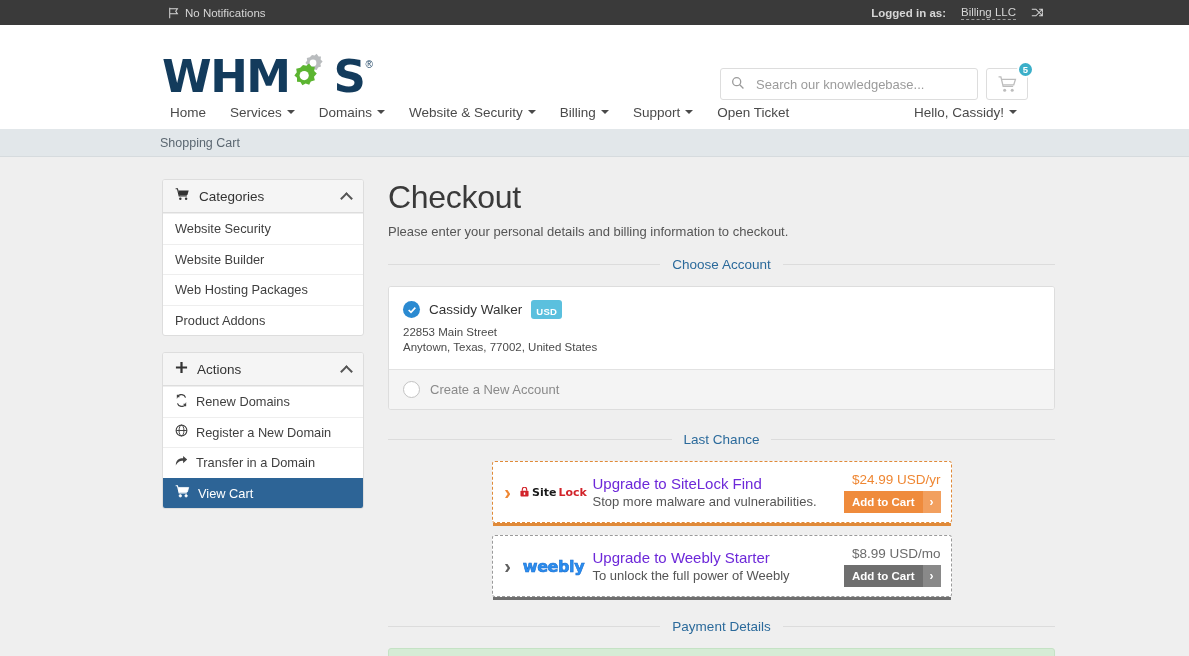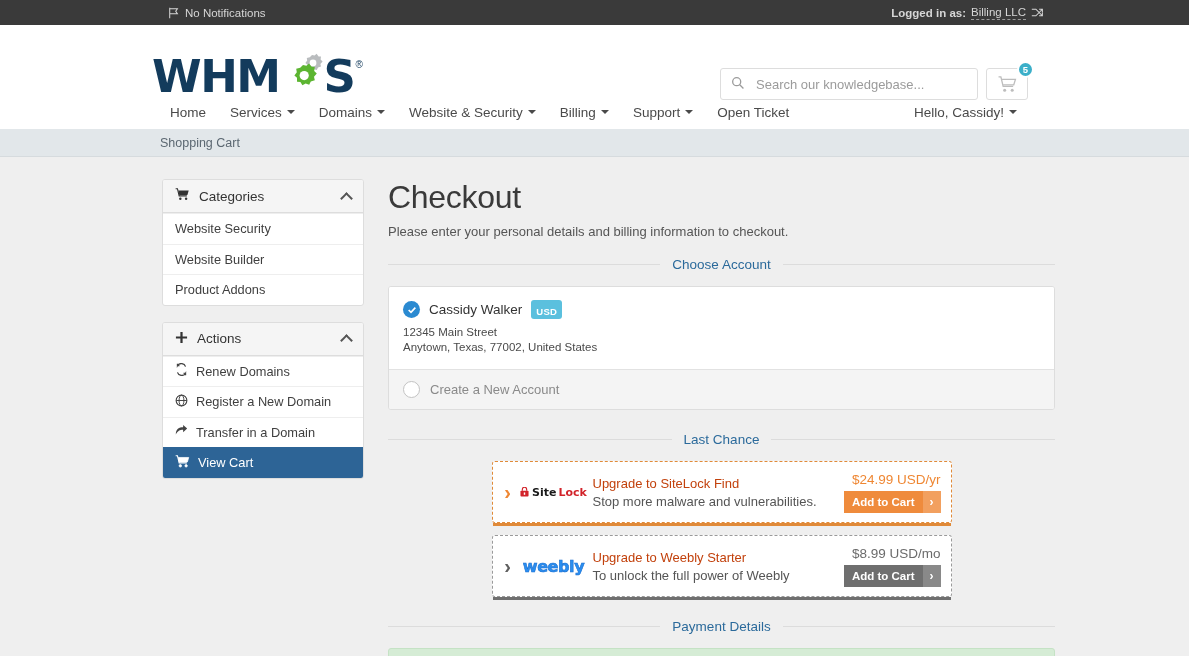--- a/index.html
+++ b/index.html
@@ -29,41 +29,41 @@
     left: 168px;
     display: flex;
     align-items: center;
     gap: 5px;
   }
   .topbar-right {
     position: absolute;
     right: 145px;
     display: flex;
     align-items: center;
-    gap: 5px;
+    gap: 15px;
   }
   .topbar a, .topbar span { color: #d6d6d6; text-decoration: none; }
   .loggedin-label { color: #fff; font-weight: bold; font-size: 11.5px; }
   .company-link {
     color: #fff;
     border-bottom: 1px dashed #9a9a9a;
     padding-bottom: 1px;
     font-size: 11.5px;
   }
   .flag-icon, .switch-icon { display: inline-block; line-height: 0; }
 
   
   .header {
     background: #fff;
     height: 104px;
     position: relative;
   }
   .logo {
     position: absolute;
-    left: 152px;
+    left: 162px;
     top: 30px;
     display: flex;
     align-items: flex-start;
   }
   .logo-text {
     font-family: "DejaVu Sans", sans-serif;
     font-weight: bold;
     font-size: 45px;
     letter-spacing: -1.5px;
     color: #133b5c;
@@ -376,21 +376,21 @@
   .sitelock-lock { color: #d2232a; }
   .weebly-logo {
     font-family: "DejaVu Sans", sans-serif;
     font-weight: bold;
     font-size: 16px;
     color: #2a8ef0;
     -webkit-text-stroke: 0.6px #1b6fd0;
     letter-spacing: -0.4px;
   }
   .up-text { flex: 1; min-width: 0; }
-  .up-title { font-size: 13px; color: #c2410c; line-height: 19px; }
+  .up-title { font-size: 15px; color: #6d28d9; line-height: 19px; }
   .up-desc { font-size: 13px; color: #555; line-height: 18px; }
   .up-right { flex: none; text-align: right; width: 112px; }
   .up-price { font-size: 13.5px; color: #ef8733; margin-bottom: 4px; }
   .upsell.gray .up-price { color: #6b6b6b; }
   .btn-add {
     display: inline-flex;
     align-items: stretch;
     border-radius: 0;
     overflow: hidden;
     background: #ef8b3c;
@@ -551,20 +551,23 @@
         <span class="title">Categories</span>
         <span class="chevron-up"></span>
       </div>
       <div class="panel-item">
         <span>Website Security</span>
       </div>
       <div class="panel-item">
         <span>Website Builder</span>
       </div>
       <div class="panel-item">
+        <span>Web Hosting Packages</span>
+      </div>
+      <div class="panel-item">
         <span>Product Addons</span>
       </div>
     </div>
 
     <div class="panel">
       <div class="panel-head">
         <span>
           <svg width="13" height="13" viewBox="0 0 14 14">
               <path d="M7,1 L7,13 M1,7 L13,7" stroke="#333" stroke-width="2.4"></path>
             </svg>
@@ -631,21 +634,21 @@
       <div class="account-row">
         <div class="acct-head">
           <span class="radio-checked">
             <svg width="10" height="10" viewBox="0 0 12 12">
                 <path d="M2,6 L4.8,8.8 L10,3.2" fill="none" stroke="#fff" stroke-width="2"></path>
               </svg>
           </span>
           <span class="acct-name">Cassidy Walker</span>
           <span class="badge-usd">USD</span>
         </div>
-        <div class="acct-line">12345 Main Street</div>
+        <div class="acct-line">22853 Main Street</div>
         <div class="acct-line">Anytown, Texas, 77002, United States</div>
       </div>
       <div class="account-row alt">
         <span class="radio-empty"></span>
         <span class="create-label">Create a New Account</span>
       </div>
     </div>
 
     <div class="legend">
       <div class="rule"></div>

